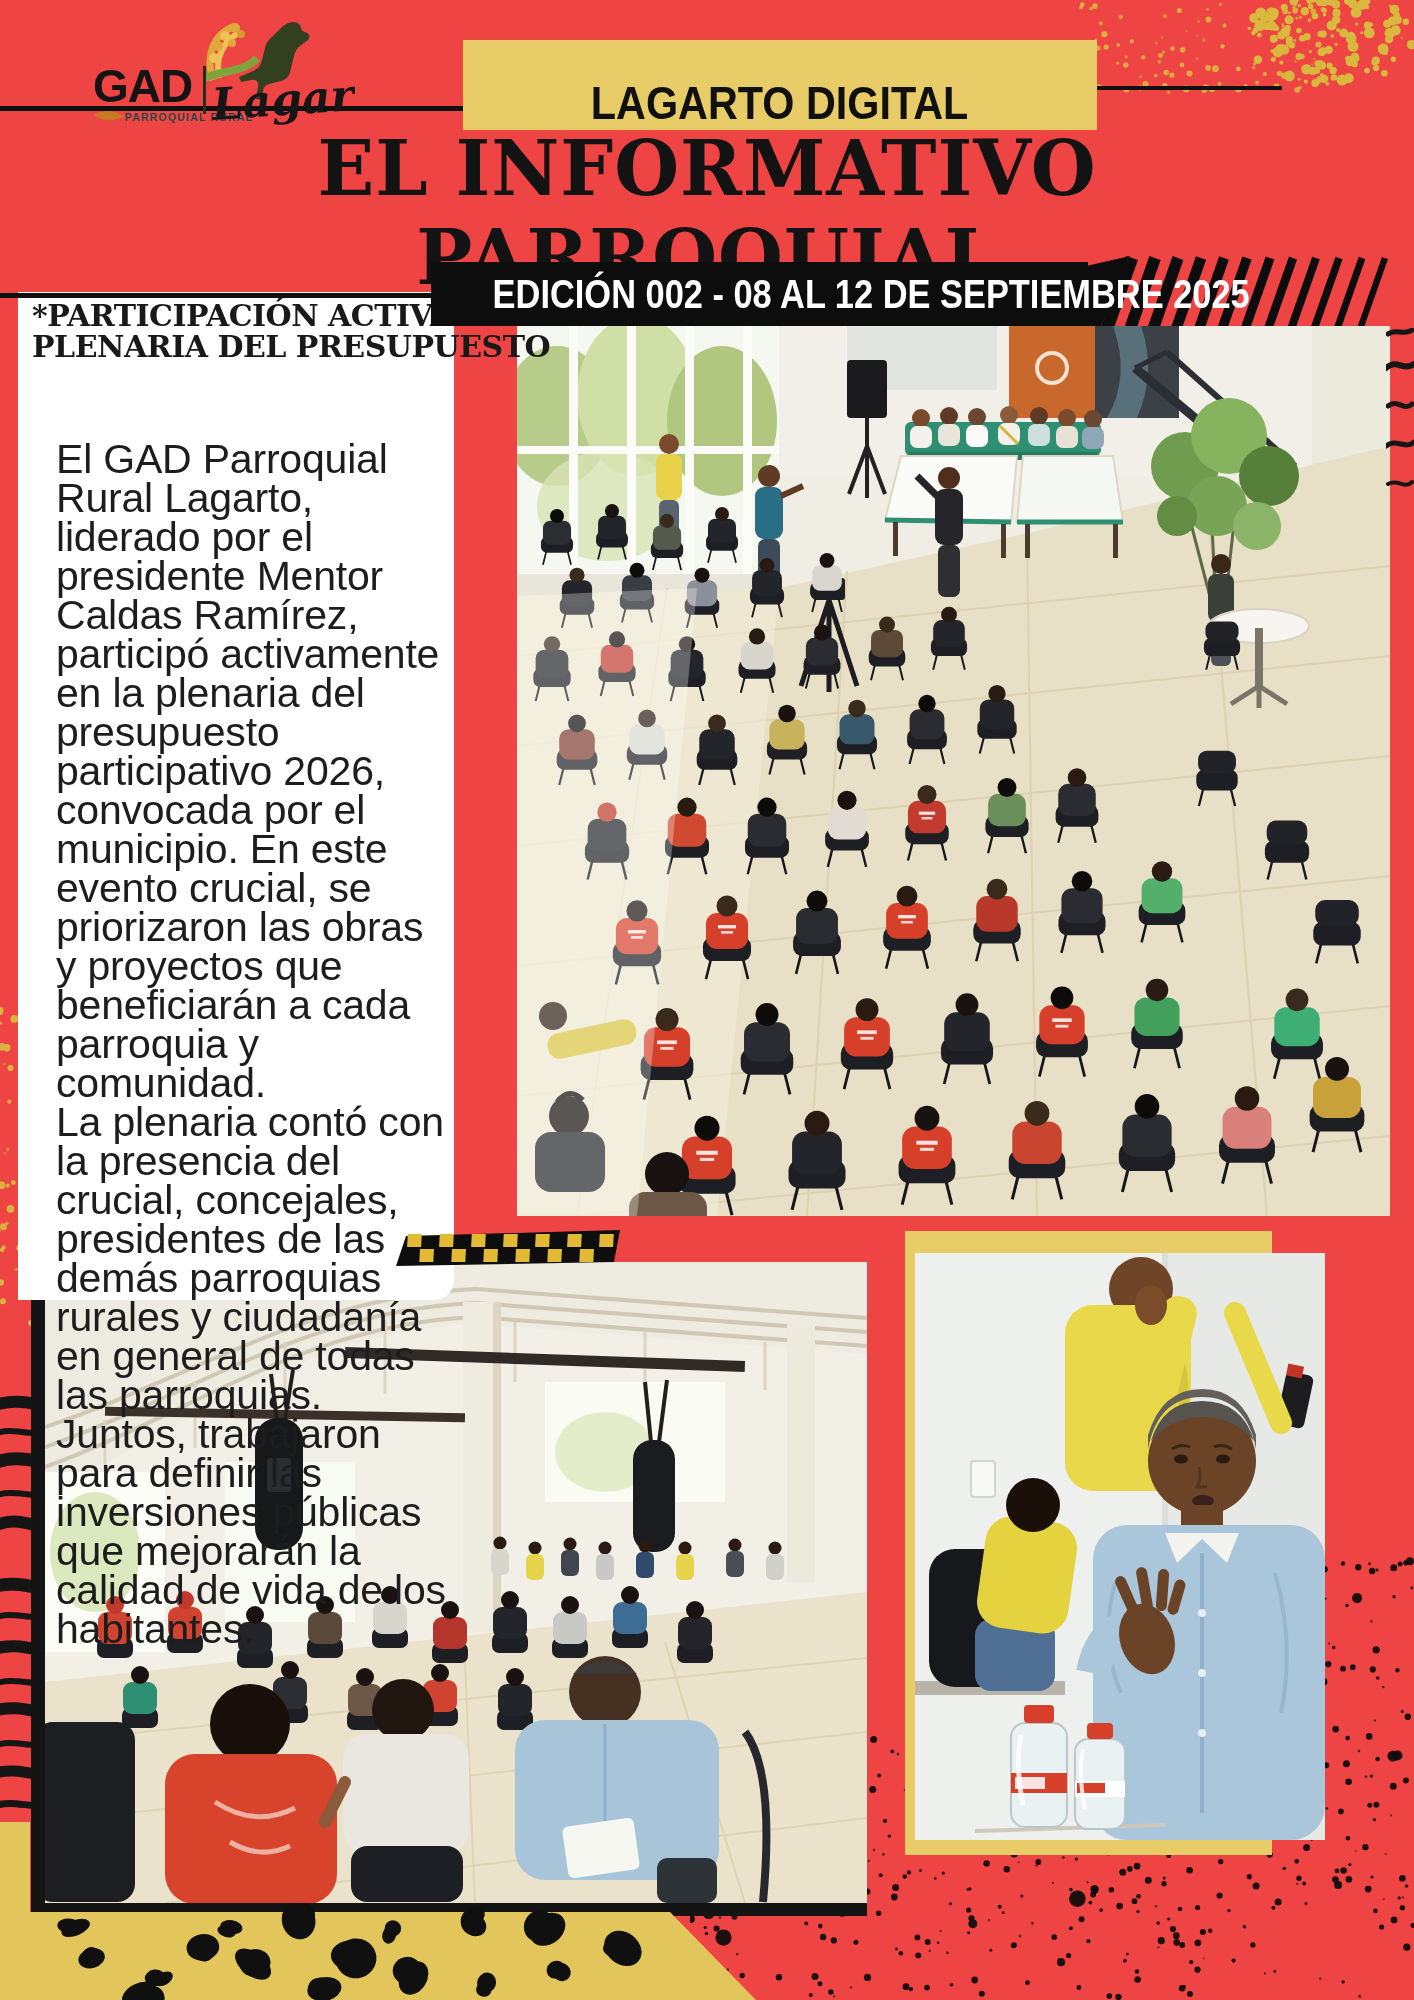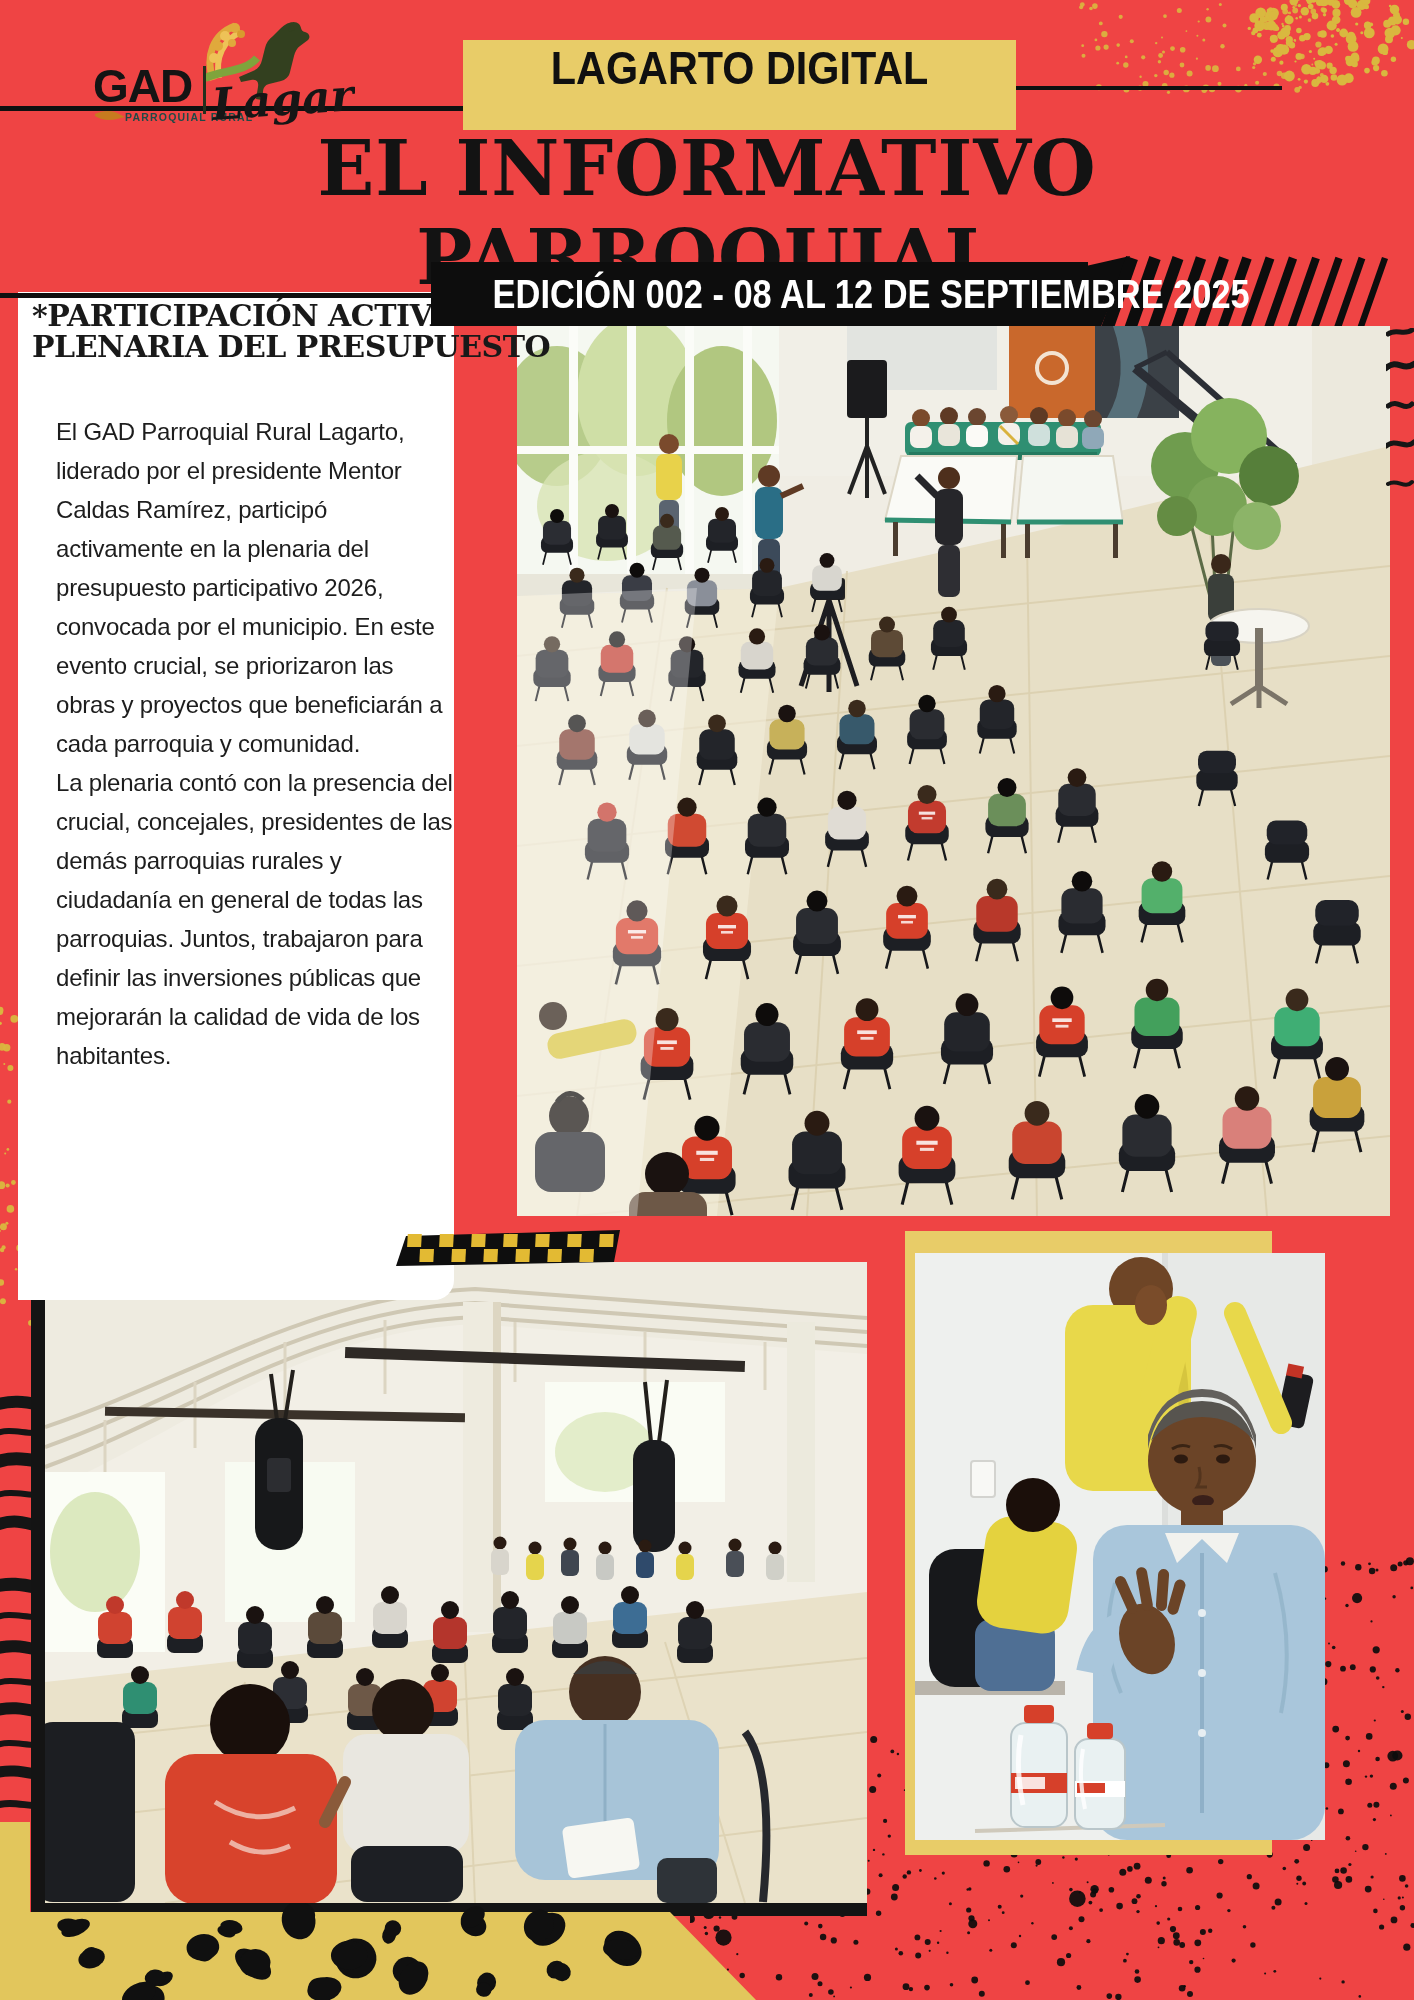--- a/index.html
+++ b/index.html
@@ -1,40 +1,40 @@
 <!DOCTYPE html>
 <html><head>
 <meta charset="utf-8">
 <style>
   html,body{margin:0;padding:0;background:#888;}
   .page{position:relative;width:1414px;height:2000px;background:#ef4444;overflow:hidden;
         font-family:"Liberation Sans",sans-serif;margin:0 auto;}
   .abs{position:absolute;}
   
-  .masthead{left:463px;top:40px;width:553px;height:90px;background:#e8cc68;z-index:3;
-            display:flex;align-items:flex-start;justify-content:center;}
+  .masthead{left:463px;top:40px;width:634px;height:90px;background:#e8cc68;z-index:3;
+            display:flex;align-items:flex-end;justify-content:center;}
   .masthead span{font-weight:700;font-size:47px;letter-spacing:0px;color:#101010;
                  transform:scaleX(.88);white-space:nowrap;}
   .rule-a{left:0;top:106px;width:465px;height:5px;background:#101010;z-index:2;}
   .rule-b{left:1016px;top:86px;width:266px;height:4px;background:#101010;z-index:2;}
   .title{left:0;top:124px;width:1414px;text-align:center;margin:0;z-index:2;
          font-family:"DejaVu Serif","Liberation Serif",serif;font-weight:700;font-size:76px;
          letter-spacing:1px;color:#131313;transform:scaleX(.98);}
   .edition{left:431px;top:262px;width:657px;height:64px;background:#0d0d0d;z-index:7;
            display:flex;align-items:center;justify-content:flex-start;}
   .edition span{color:#fff;font-weight:700;font-size:40px;transform:scaleX(.86);white-space:nowrap;}
   .rule-c{left:0;top:293px;width:431px;height:5px;background:#101010;z-index:6;}
   
   .article-panel{left:18px;top:292px;width:436px;height:1008px;background:#ffffff;
                  border-radius:0 0 20px 0;z-index:4;}
   .headline{position:absolute;left:14px;top:8px;width:440px;margin:0;
             font-family:"DejaVu Serif","Liberation Serif",serif;font-weight:700;color:#191919;}
   .headline span{display:block;font-size:30px;line-height:31px;letter-spacing:-.5px;white-space:nowrap;}
-  .bodycopy{position:absolute;left:38px;top:120px;width:398px;color:#1d1d1d;
-            font-size:24px;line-height:39px;letter-spacing:-.2px;}
+  .bodycopy{position:absolute;left:38px;top:148px;width:398px;color:#1d1d1d;
+            font-size:41px;line-height:39px;letter-spacing:-.2px;}
   .bodycopy p{margin:0;}
   
   figure{margin:0;}
   .photo-main{left:517px;top:326px;width:873px;height:890px;z-index:1;}
   .photo2-frame{left:31px;top:1288px;width:836px;height:628px;background:#141414;z-index:2;}
   .photo2{left:45px;top:1262px;width:822px;height:641px;z-index:3;}
   .photo3-mat{left:905px;top:1231px;width:367px;height:624px;background:#e8cc68;z-index:2;}
   .photo3{left:915px;top:1253px;width:410px;height:587px;z-index:3;}
   figure svg{display:block;width:100%;height:100%;}
   

